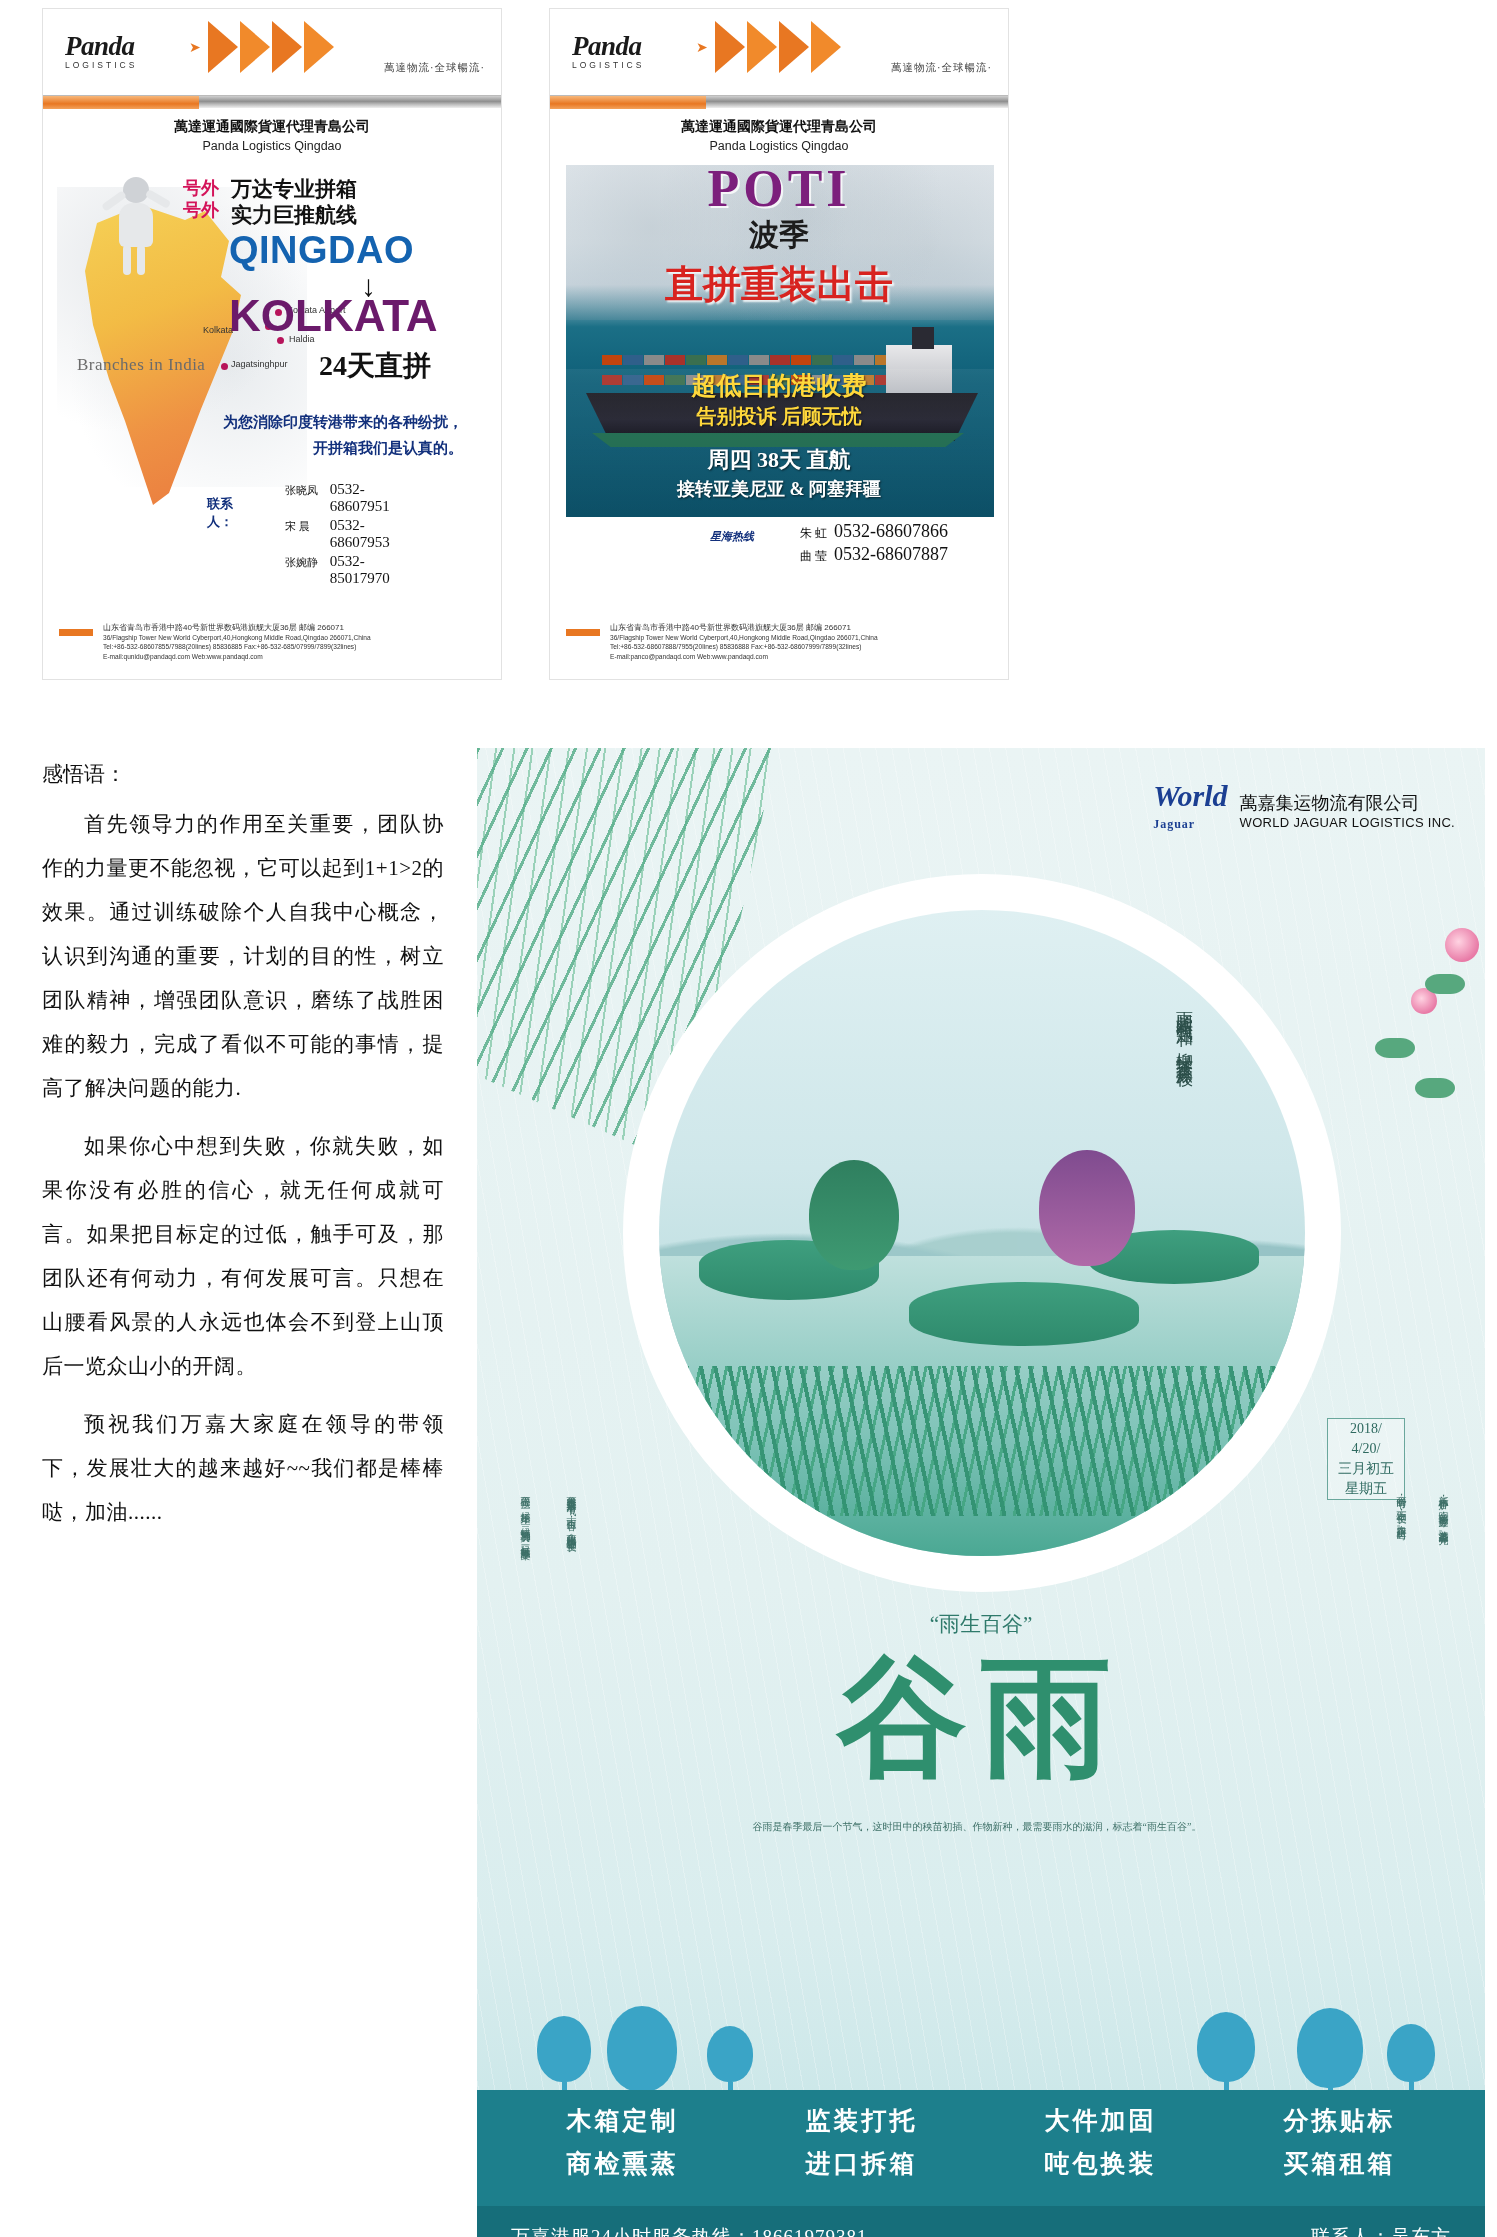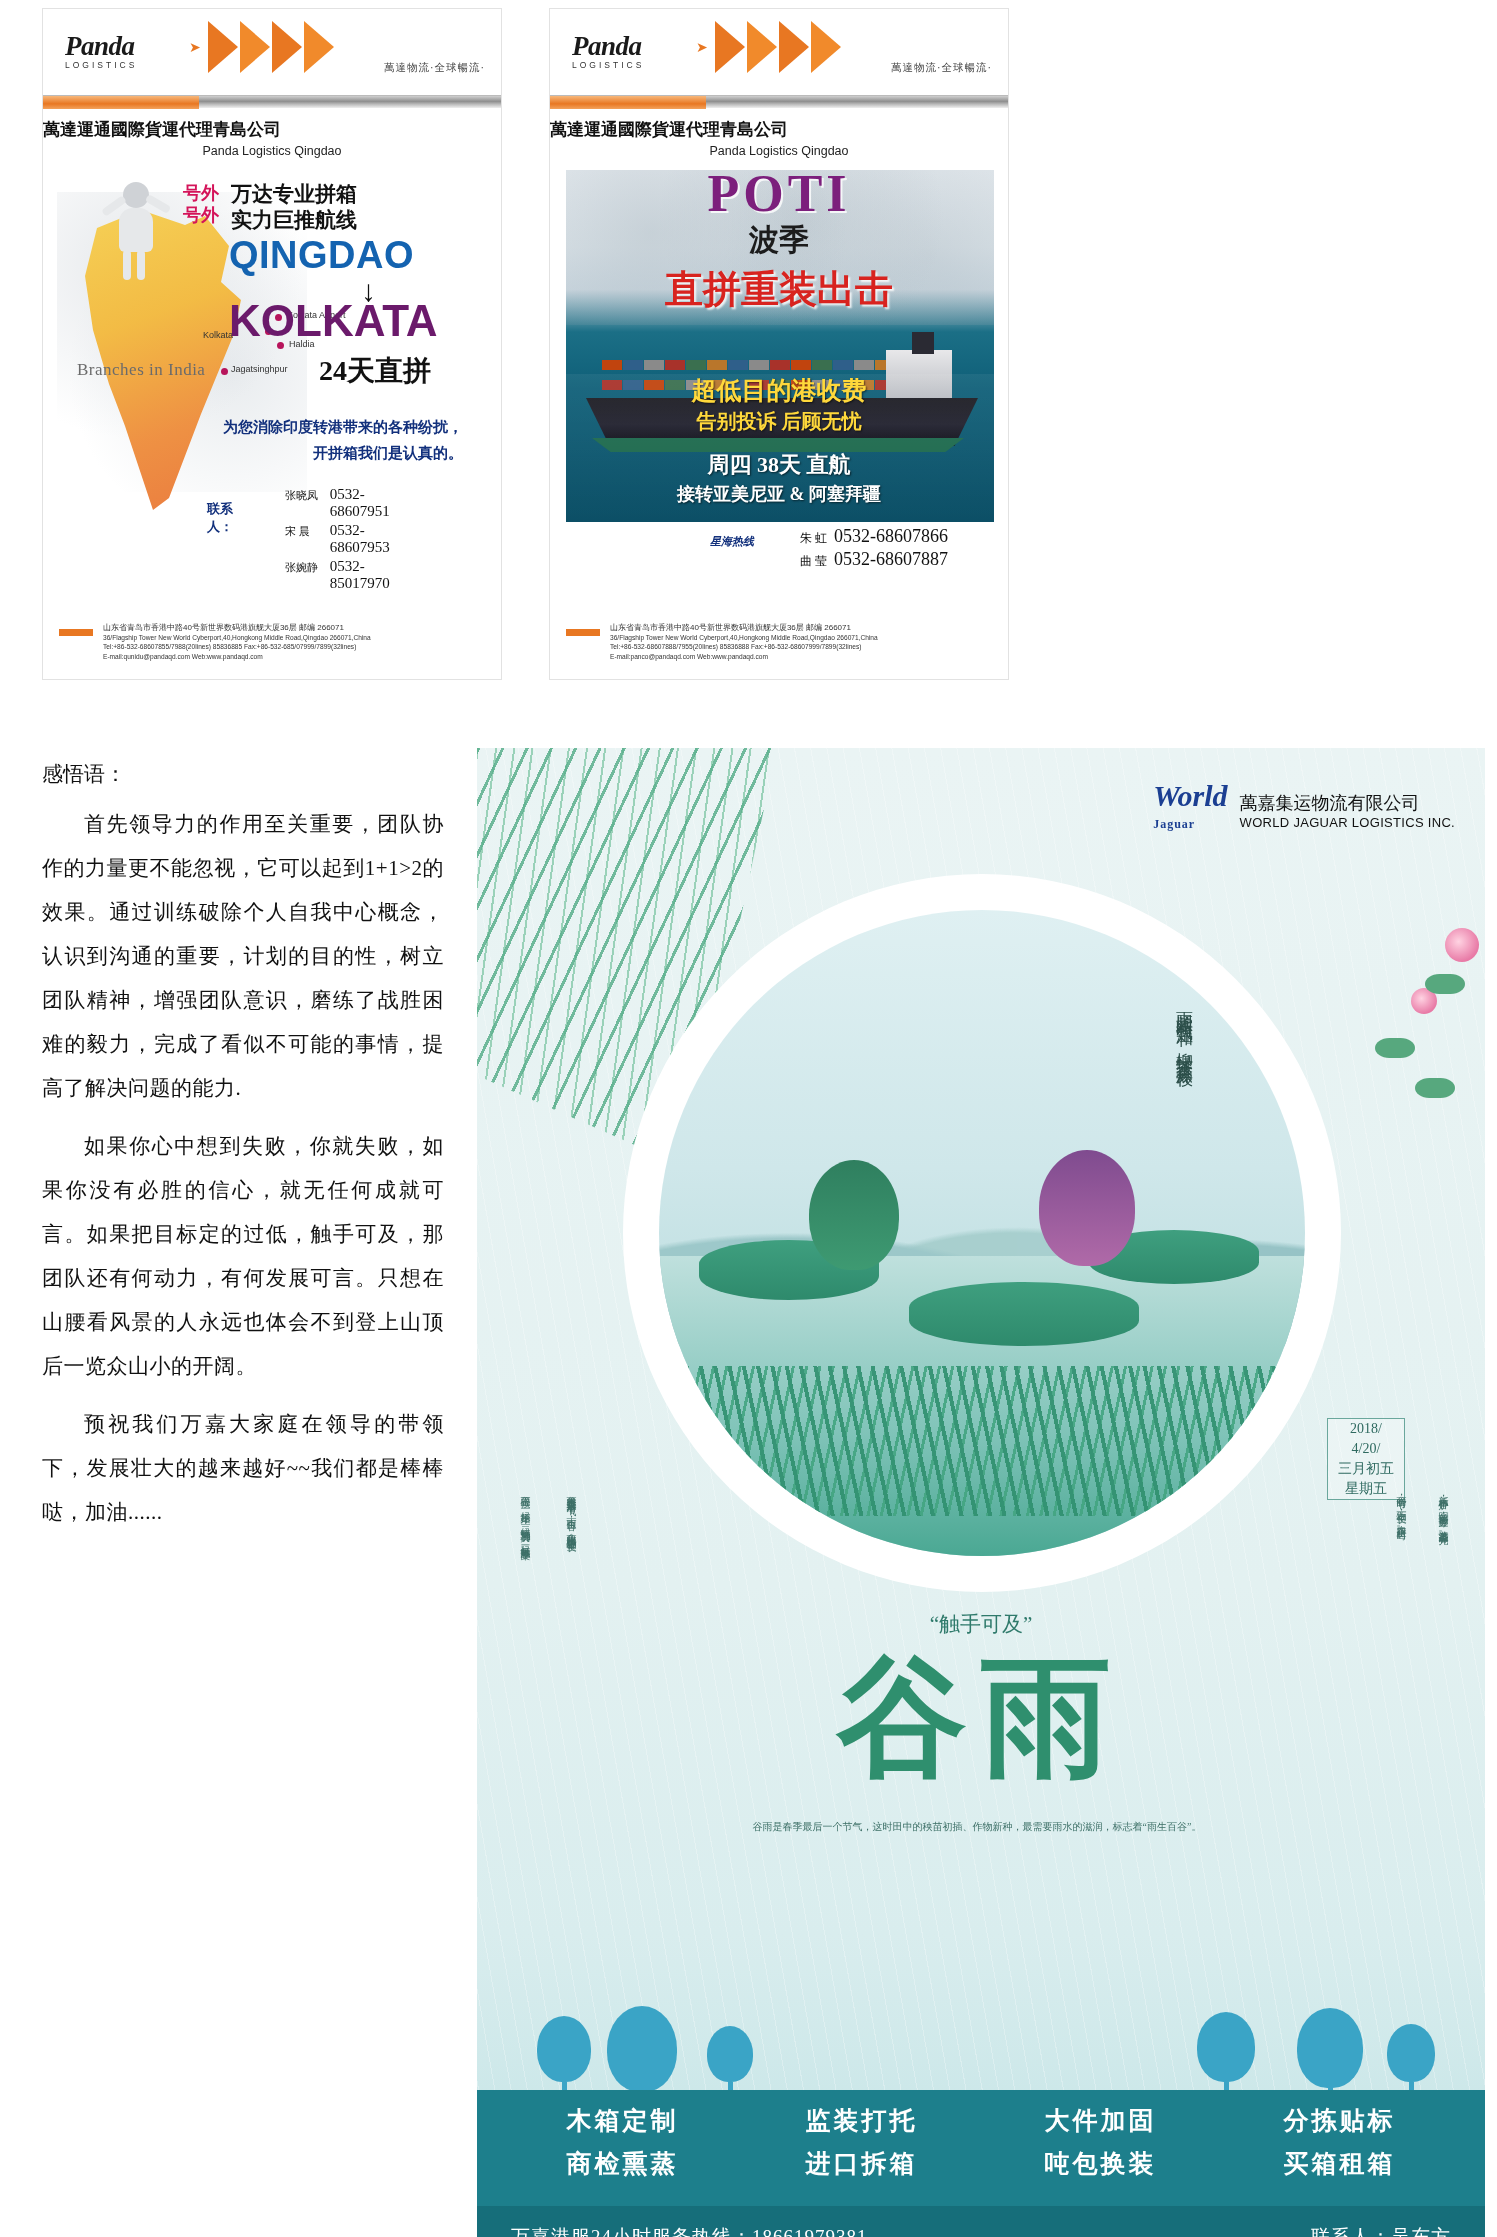--- a/index.html
+++ b/index.html
@@ -58,22 +58,22 @@
     height:13px;
     background:linear-gradient(to bottom,#cfcfcf,#8f8f8f 45%,#bdbdbd 70%,#efefef);
     border-top:1px solid #bbb;
   }
   .panda-bar-orange {
     position:absolute; left:0; width:34%; height:13px;
     background:linear-gradient(to bottom,#f7b77a,#e87722 60%,#f3a25c);
   }
 
   .cn-title {
-    margin-top:10px;
-    font-size:17px; font-weight:bold; color:#111;
+    text-align:center; margin-top:10px;
+    font-size:14px; font-weight:bold; color:#111;
     font-family:"Liberation Serif", serif;
   }
   .en-title {
     text-align:center; font-size:12.5px; color:#222; margin-top:3px;
   }
 
   
   .fa-body { position:relative; height:430px; margin-top:6px; }
   .india-shape {
     position:absolute; left:38px; top:46px; width:200px; height:300px;
@@ -646,21 +646,21 @@
     <div>4/20/</div>
     <div>三月初五</div>
     <div>星期五</div>
   </div>
 
   <div class="side-vtext side-left">谷雨三候：一候萍始生；二候鸣鸠拂其羽；三候戴胜降于桑。</div>
   <div class="side-vtext side-left2">谷雨是春季最后一个节气，雨生百谷，自此雨水增多谷物生长。</div>
   <div class="side-vtext side-right">新禾杯香炉，明前采摘香芽，一盏清茶品春光。</div>
   <div class="side-vtext side-right2">谷雨时节，万物生长，春耕正当时。</div>
 
-  <div class="quote-line">“触手可及”</div>
+  <div class="quote-line">“雨生百谷”</div>
   <div class="guyu">谷雨</div>
   <div class="small-note">谷雨是春季最后一个节气，这时田中的秧苗初插、作物新种，最需要雨水的滋润，标志着“雨生百谷”。</div>
 
   <div class="trees">
     <div class="tree" style="left:60px;">
         <div class="crown"></div>
         <div class="trunk"></div>
       </div>
     <div class="tree" style="left:130px;bottom:-10px;">
         <div class="crown" style="width:70px;height:86px;"></div>

